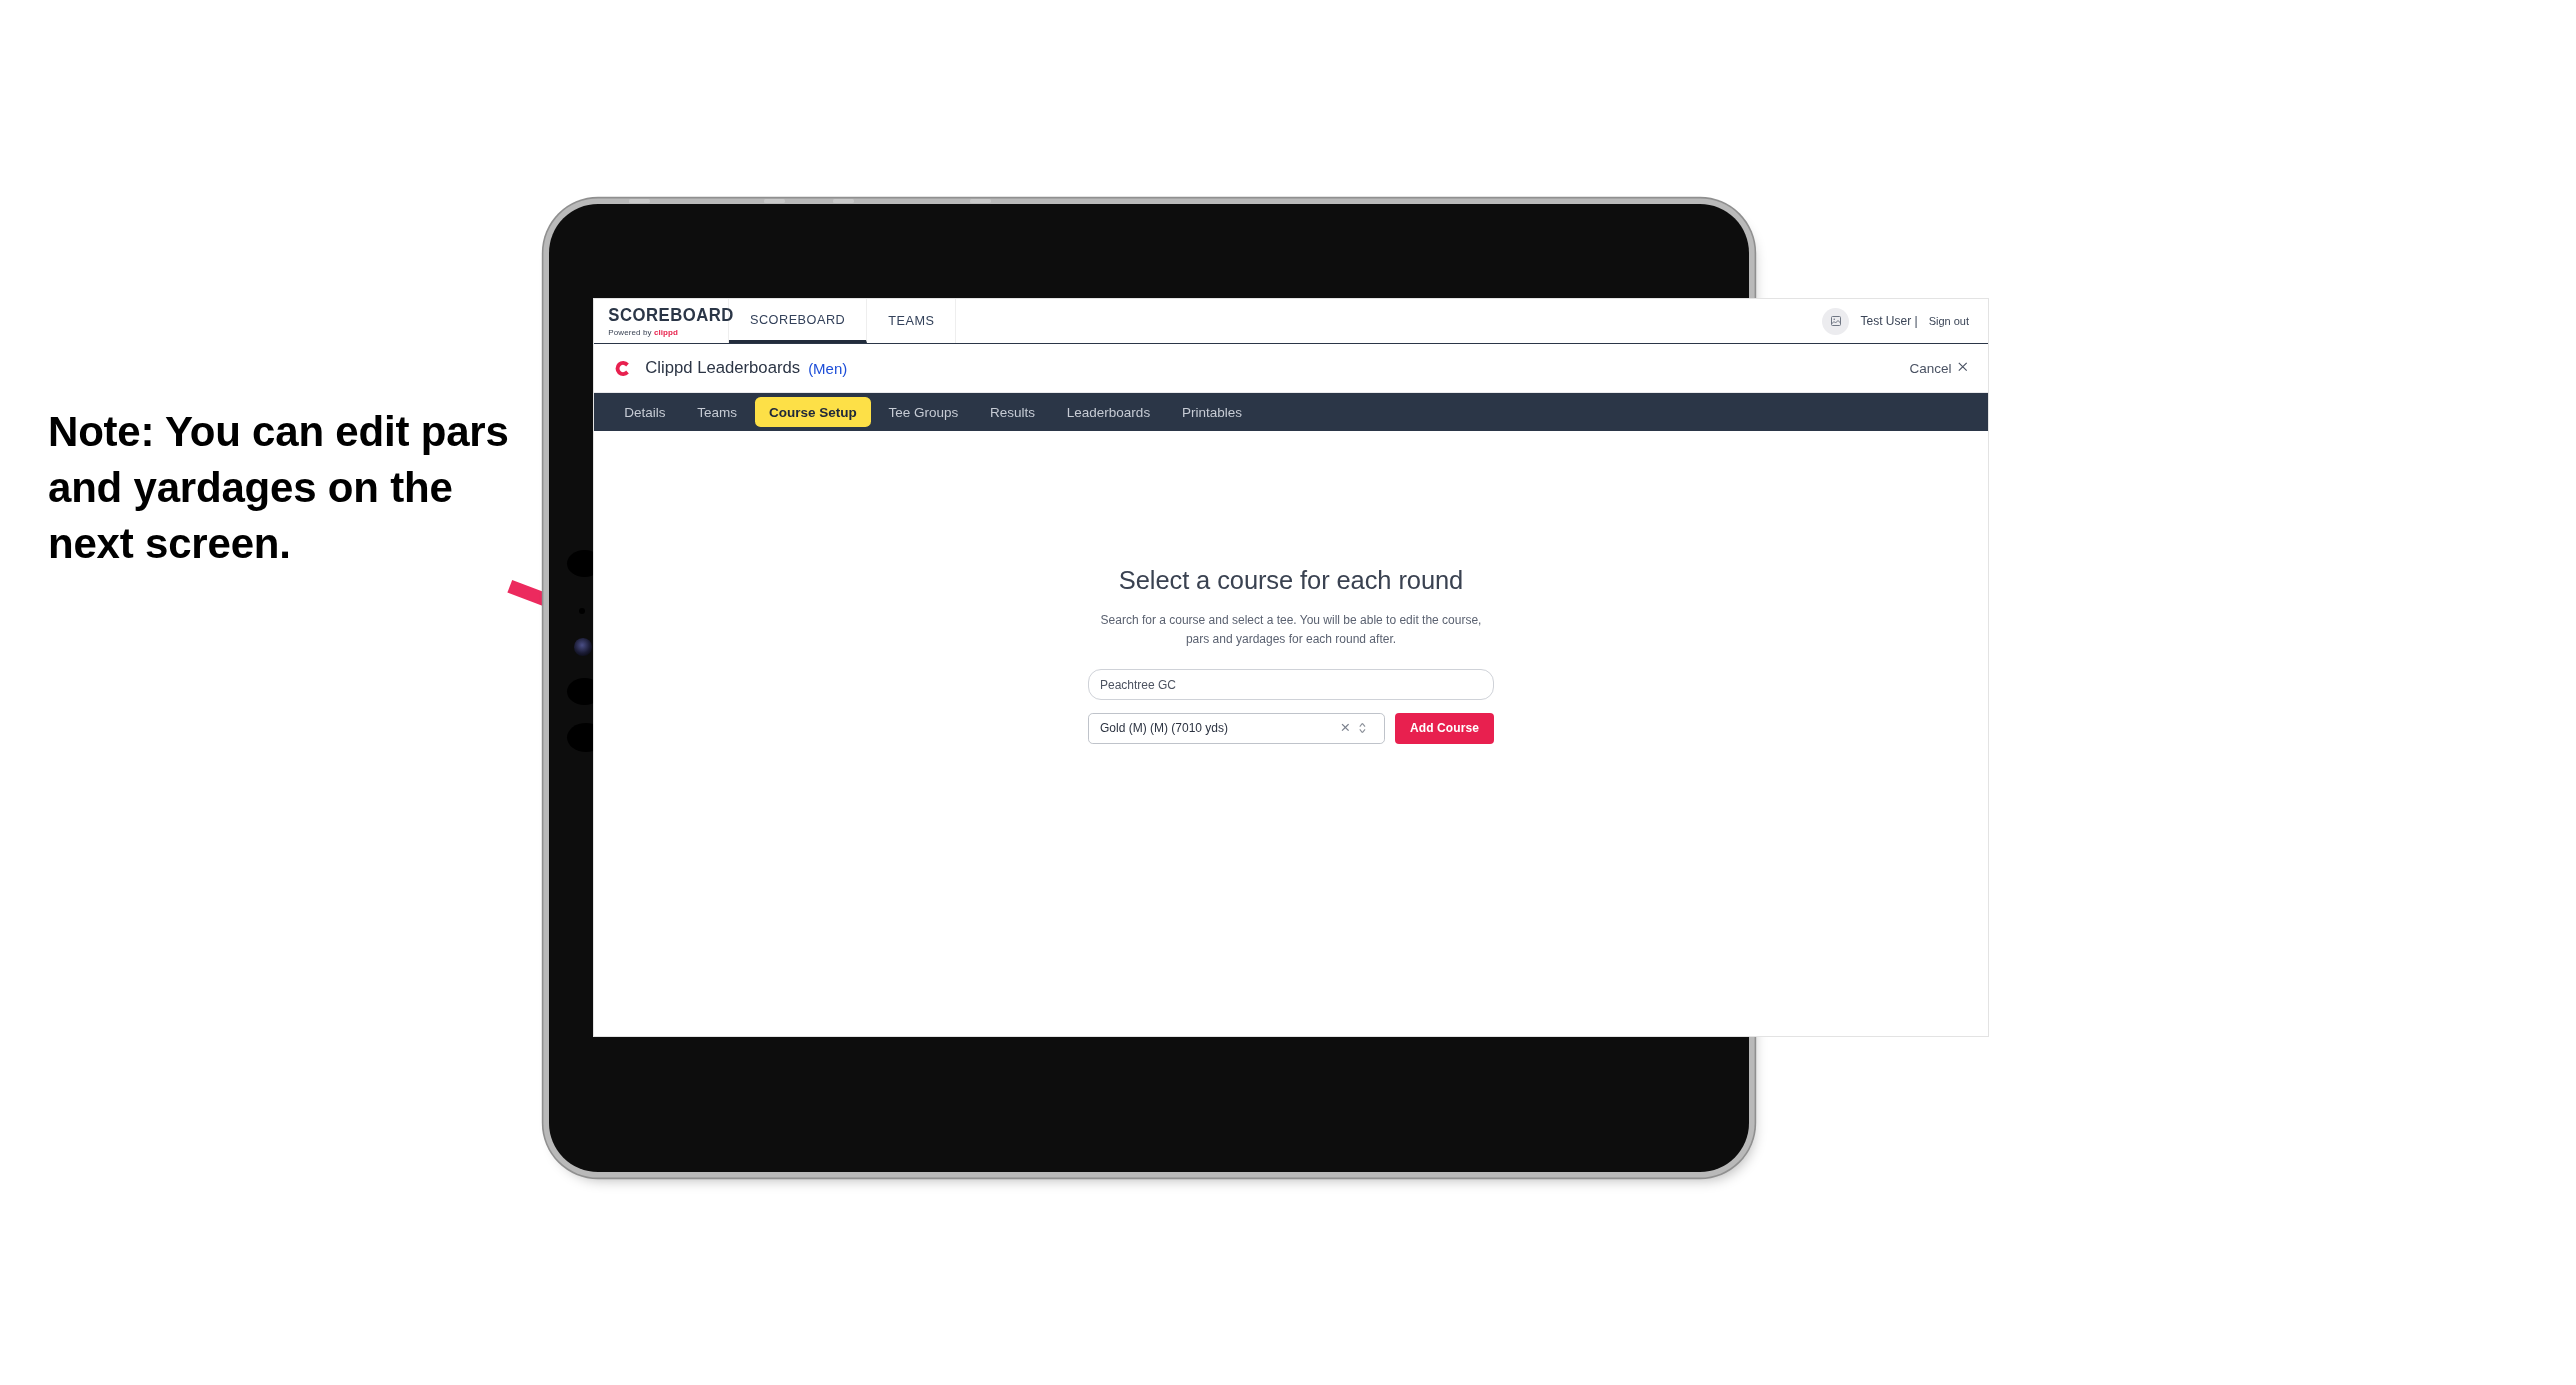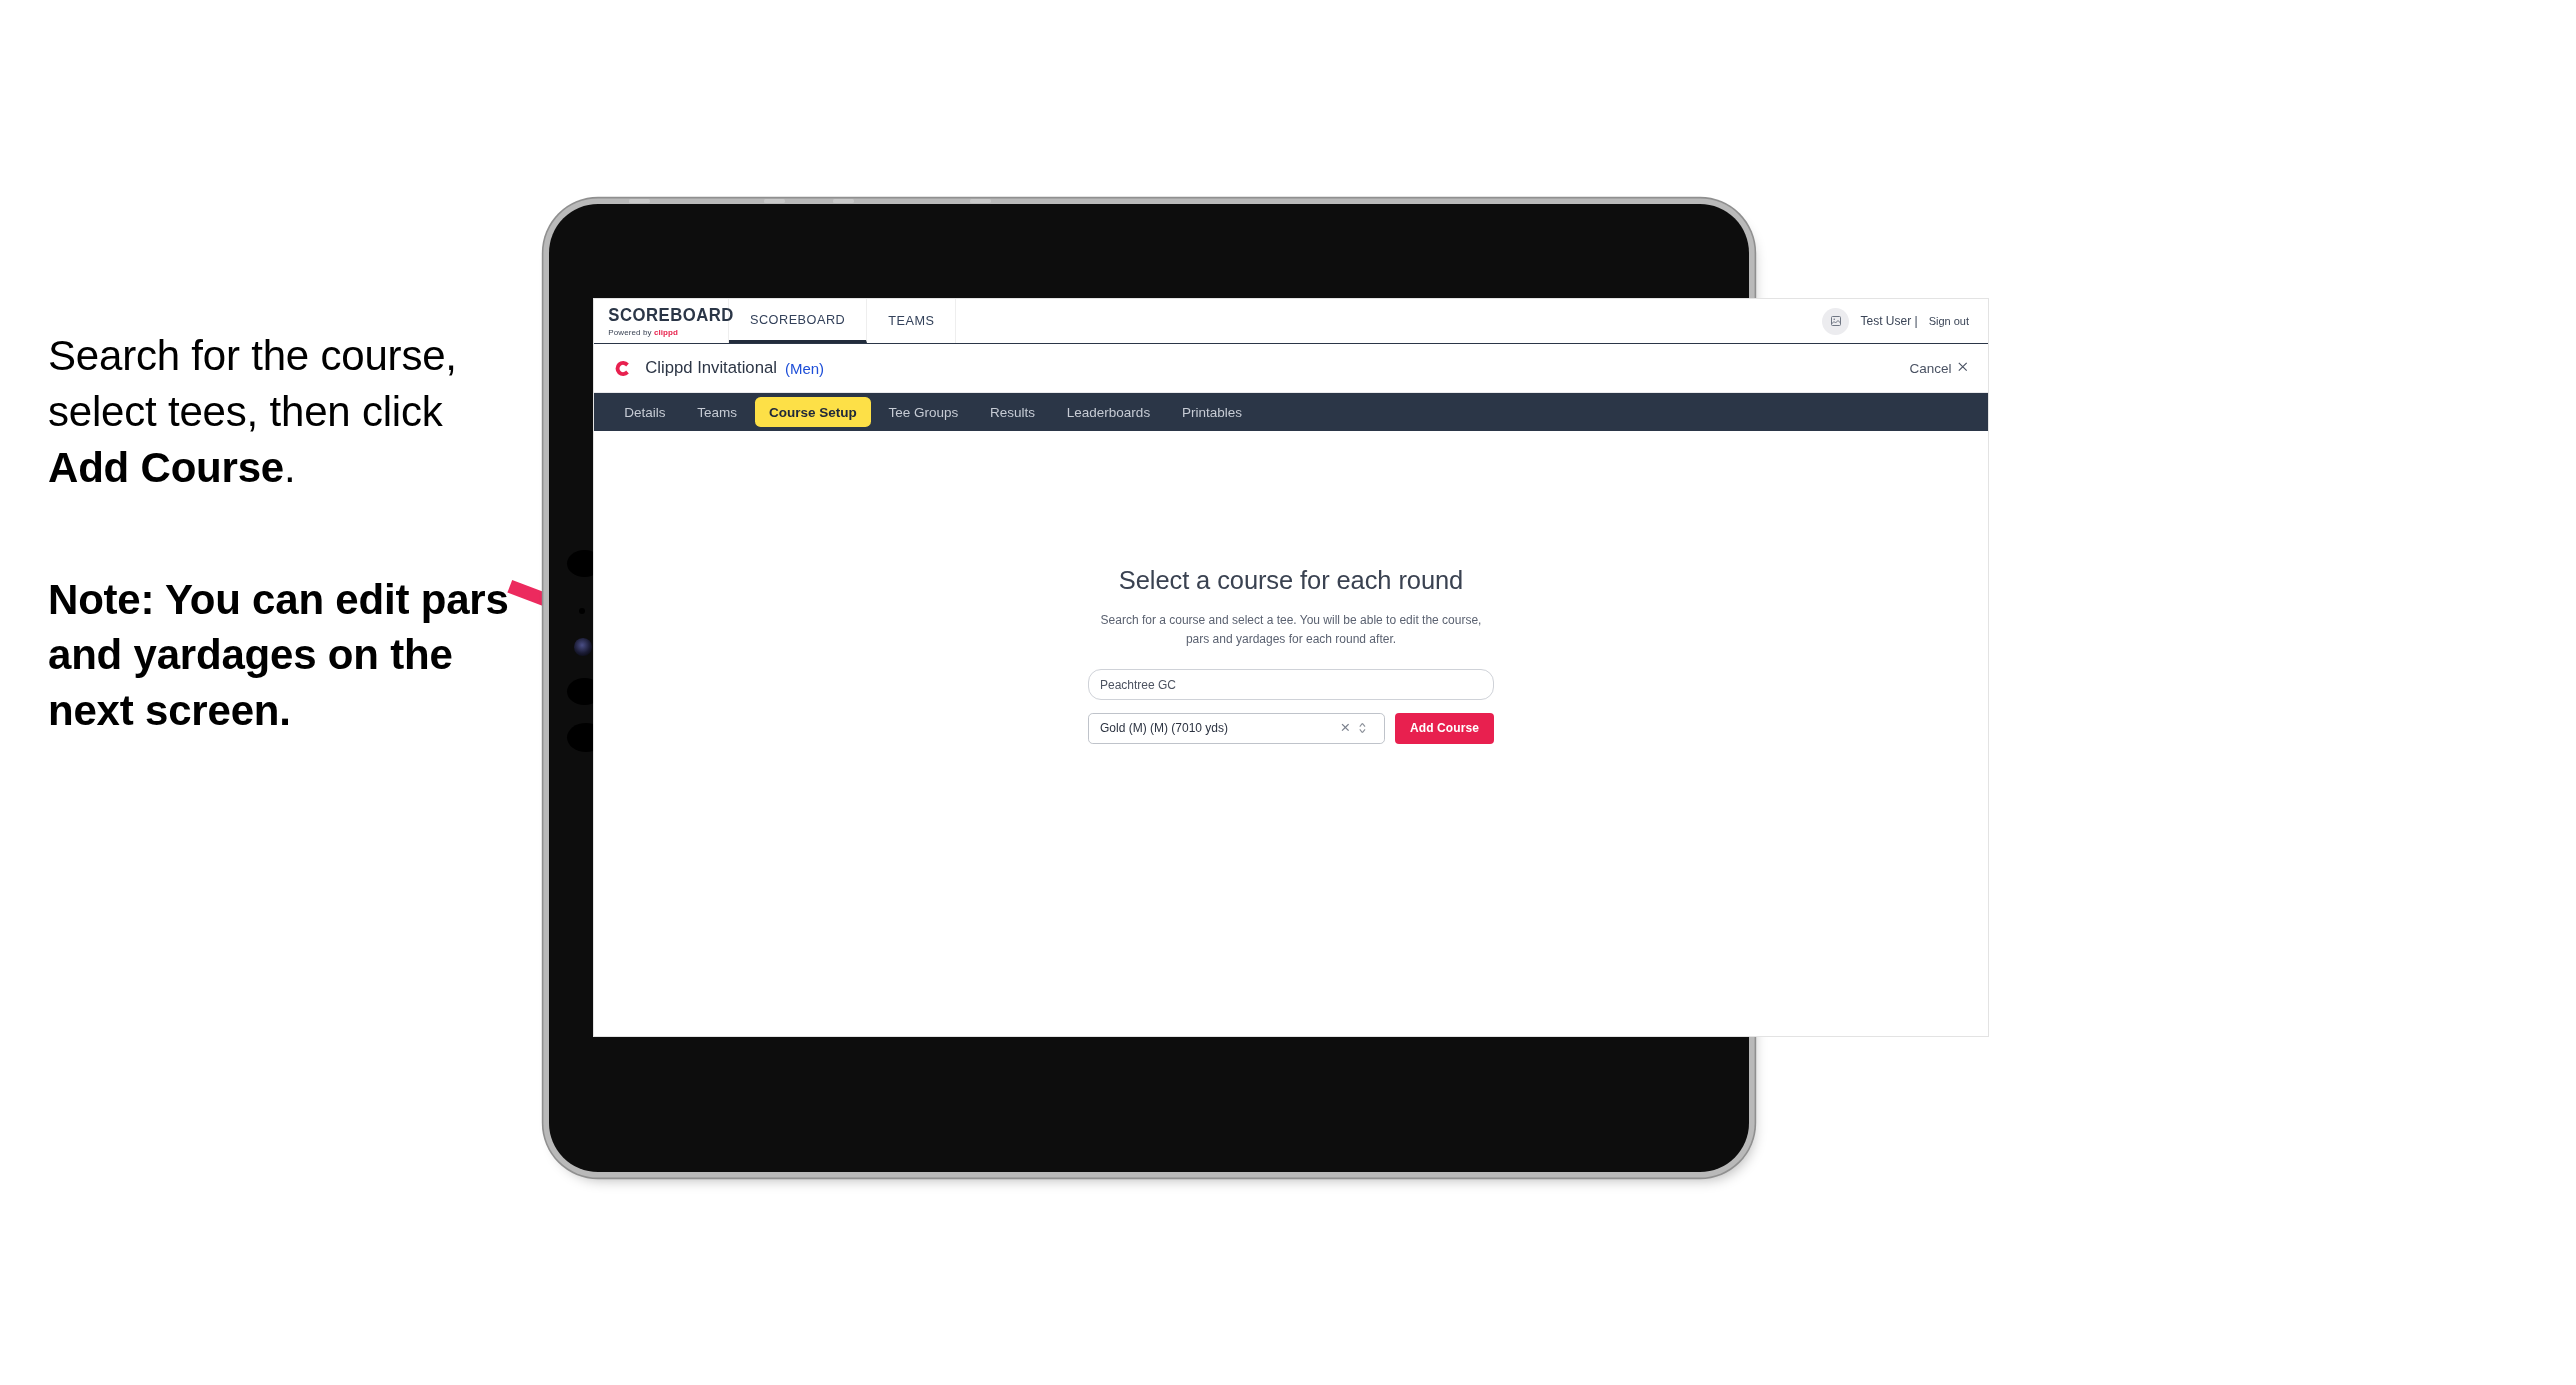--- a/index.html
+++ b/index.html
@@ -272,23 +272,20 @@
     cursor: pointer;
     font-family: "Liberation Sans", sans-serif;
   }
 </style>
 </head>
 <body>
 
 <div id="stage">
 
   <div class="instructions">
-    <div class="instr-block">
-      <span>Search for the course, select tees, then click </span><span class="instr-strong">Add Course</span><span>.</span>
-    </div>
     <div class="instr-block second">Note: You can edit pars and yardages on the next screen.</div>
   </div>
 
   <svg class="arrow-layer" viewBox="0 0 3234 1740" width="2576" height="1386">
     <line x1="640" y1="736" x2="1266" y2="973" stroke="#ec2a5e" stroke-width="17" stroke-linecap="butt"></line>
     <polygon points="1322,997 1221,963 1254,1025" fill="#ec2a5e"></polygon>
     <polygon points="1322,997 1238,941 1247,1017" fill="#ec2a5e"></polygon>
   </svg>
 
   <div class="tablet">
@@ -330,21 +327,21 @@
           <div class="sign-out">Sign out</div>
         </div>
       </div>
 
       <div class="title-row">
         <div class="c-logo">
           <svg width="19" height="19" viewBox="0 0 24 24">
             <path d="M20 5.6A9.6 9.6 0 1 0 20 18.4L16.6 14.6A4.6 4.6 0 1 1 16.6 9.4Z" fill="#e8204f"></path>
           </svg>
         </div>
-        <div class="t-name">Clippd Invitational</div>
+        <div class="t-name">Clippd Leaderboards</div>
         <div class="t-gender">(Men)</div>
         <div class="title-spacer"></div>
         <div class="cancel-btn">
           <span>Cancel</span>
           <span>
             <svg width="13.5" height="13.5" viewBox="0 0 24 24" stroke="#4a5263" stroke-width="2.1" fill="none">
               <path d="M5 5 L19 19 M19 5 L5 19"></path>
             </svg>
           </span>
         </div>

